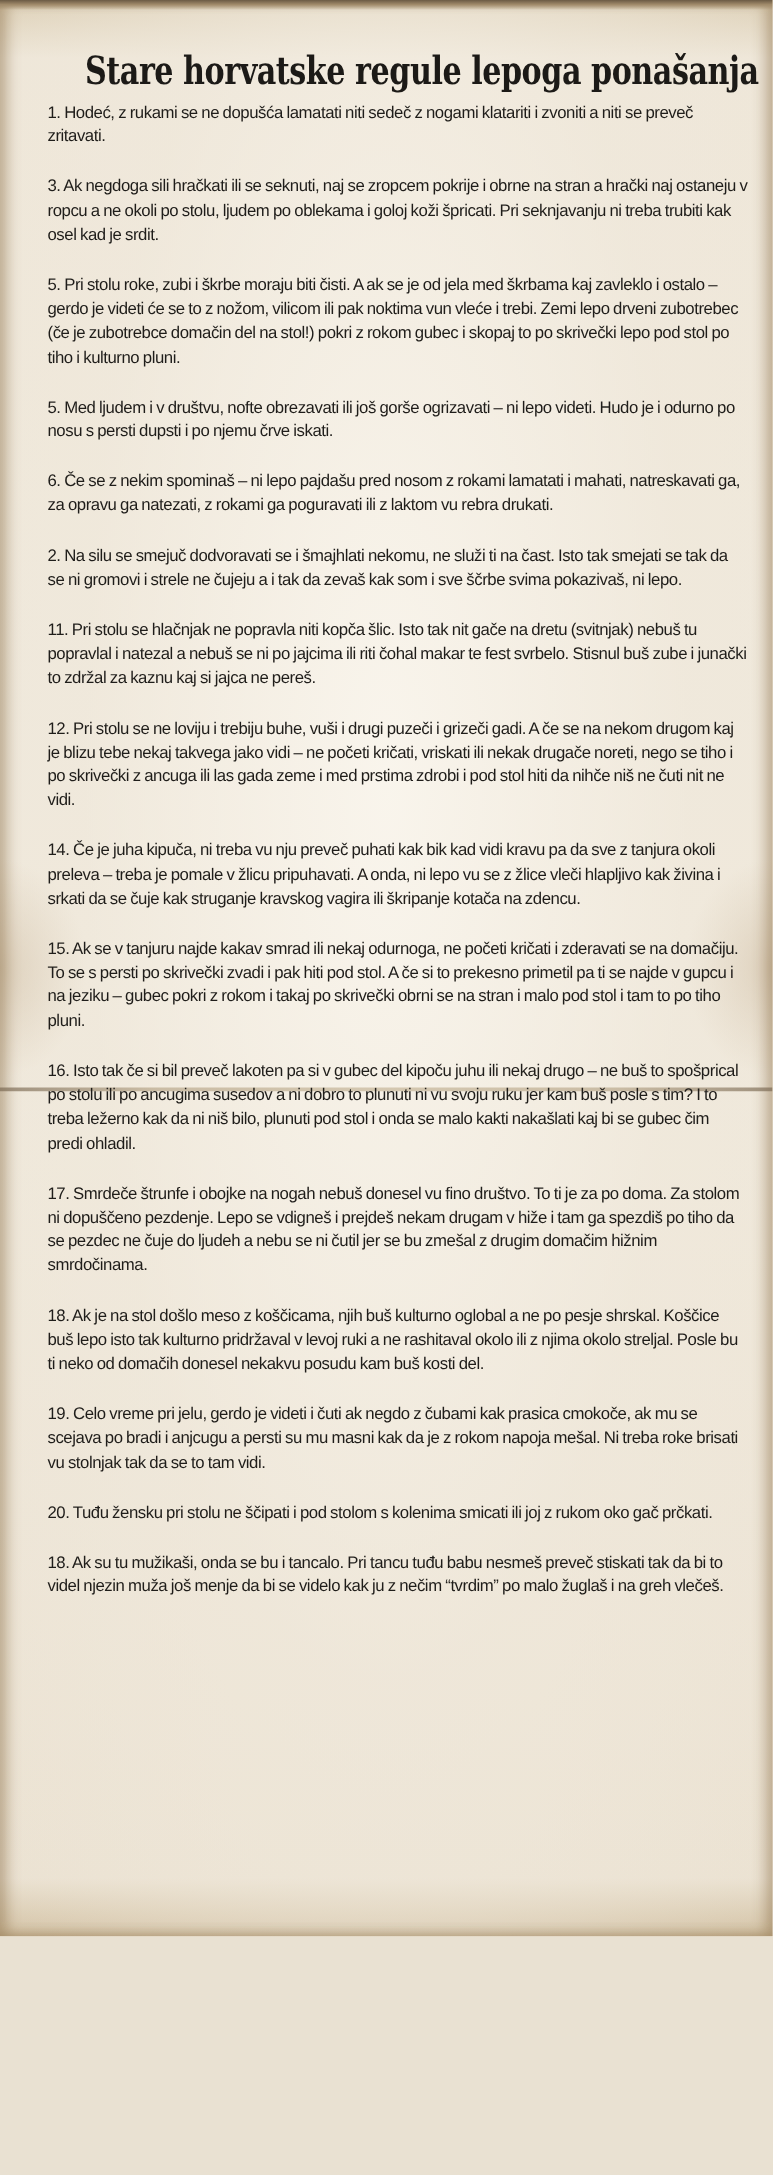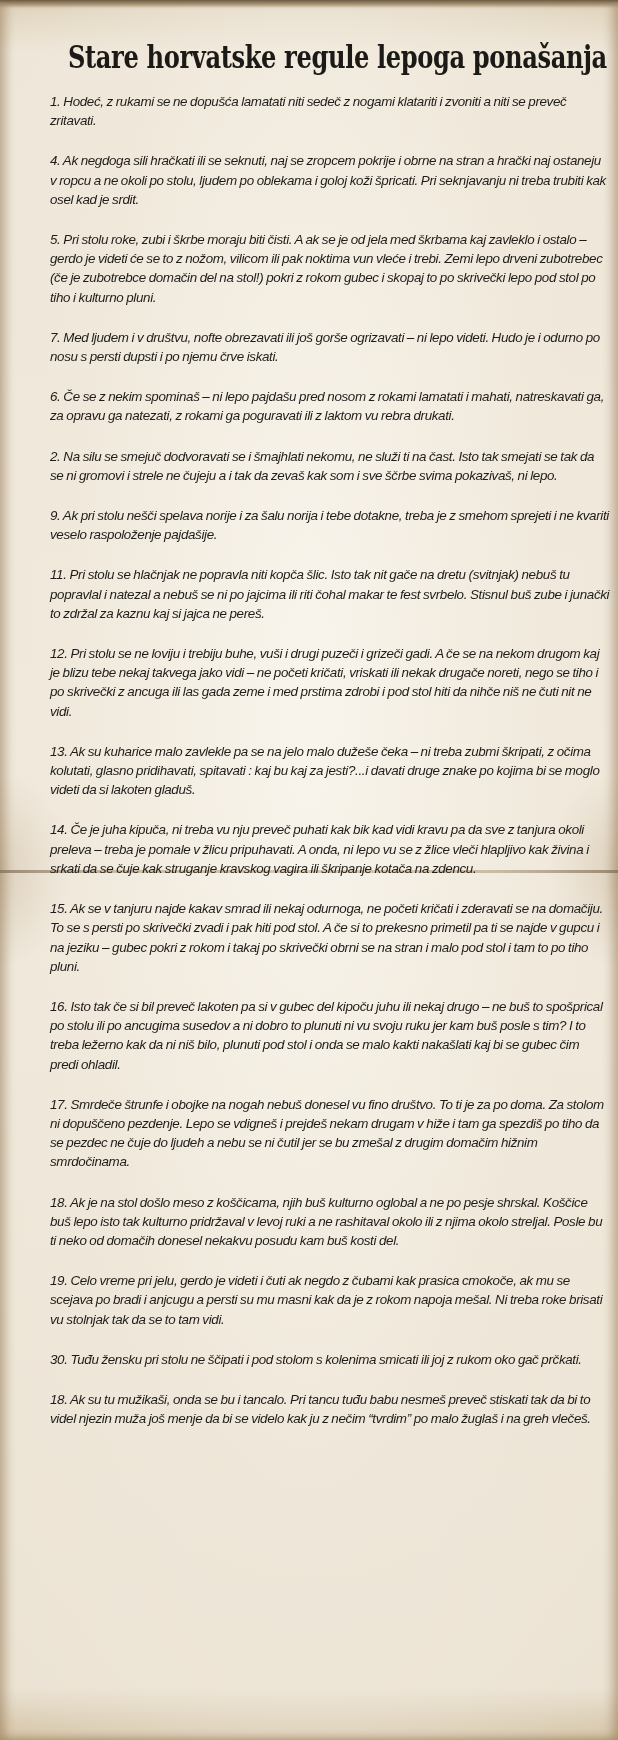--- a/index.html
+++ b/index.html
@@ -5,21 +5,21 @@
     html, body { margin: 0; padding: 0; }
     body {
       width: 618px;
       height: 1740px;
       overflow: hidden;
       background: #e9e1d2;
     }
     .paper {
       position: relative;
       width: 618px;
-      height: 1740px;
+      height: 1549px;
       box-sizing: border-box;
       background:
         radial-gradient(ellipse at 50% 40%, rgba(250,246,238,0.9) 0%, rgba(240,233,220,0.6) 55%, rgba(200,180,150,0.0) 100%),
         radial-gradient(ellipse at 0% 50%, rgba(170,140,100,0.45) 0%, rgba(170,140,100,0) 8%),
         radial-gradient(ellipse at 100% 50%, rgba(170,140,100,0.45) 0%, rgba(170,140,100,0) 8%),
         linear-gradient(180deg, #d8c9ad 0%, #eee6d8 3%, #f0e9dc 50%, #ebe2d2 97%, #d3c2a4 100%);
       box-shadow: inset 6px 0 10px rgba(140,110,70,0.45), inset -6px 0 10px rgba(140,110,70,0.45);
     }
     .top-edge {
       position: absolute; left: 0; top: 0; width: 618px; height: 8px;
@@ -39,21 +39,21 @@
       font-size: 31px;
       letter-spacing: -0.5px;
       color: #1c1a17;
       transform: scaleX(0.78);
       transform-origin: 50% 0;
       white-space: nowrap;
     }
     .rules {
       position: absolute;
       left: 34px; top: 76px; width: 560px;
-      margin: 16px; padding: 0; list-style: none; font-style: italic;
+      margin: 4px; padding: 0; list-style: none;
     }
     .rule {
       font-family: "Liberation Sans", sans-serif;
       font-size: 13.4px;
       line-height: 19.2px;
       color: #1f1d1a;
       letter-spacing: -0.35px;
       word-spacing: -0.5px;
       margin: 0 0 21px 0;
     }
@@ -62,31 +62,29 @@
 <body>
 
 <div class="paper">
   <div class="top-edge"></div>
   <div class="tear-line"></div>
 
   <h1 class="title">Stare horvatske regule lepoga ponašanja</h1>
 
   <ul class="rules">
     <li class="rule">1. Hodeć, z rukami se ne dopušća lamatati niti sedeč z nogami klatariti i zvoniti a niti se preveč zritavati.</li>
-    <li class="rule">4. Ak negdoga sili hračkati ili se seknuti, naj se zropcem pokrije i obrne na stran a hrački naj ostaneju v ropcu a ne okoli po stolu, ljudem po oblekama i goloj koži špricati. Pri seknjavanju ni treba trubiti kak osel kad je srdit.</li>
+    <li class="rule">3. Ak negdoga sili hračkati ili se seknuti, naj se zropcem pokrije i obrne na stran a hrački naj ostaneju v ropcu a ne okoli po stolu, ljudem po oblekama i goloj koži špricati. Pri seknjavanju ni treba trubiti kak osel kad je srdit.</li>
     <li class="rule">5. Pri stolu roke, zubi i škrbe moraju biti čisti. A ak se je od jela med škrbama kaj zavleklo i ostalo – gerdo je videti će se to z nožom, vilicom ili pak noktima vun vleće i trebi. Zemi lepo drveni zubotrebec (če je zubotrebce domačin del na stol!) pokri z rokom gubec i skopaj to po skrivečki lepo pod stol po tiho i kulturno pluni.</li>
-    <li class="rule">7. Med ljudem i v društvu, nofte obrezavati ili još gorše ogrizavati – ni lepo videti. Hudo je i odurno po nosu s persti dupsti i po njemu črve iskati.</li>
+    <li class="rule">5. Med ljudem i v društvu, nofte obrezavati ili još gorše ogrizavati – ni lepo videti. Hudo je i odurno po nosu s persti dupsti i po njemu črve iskati.</li>
     <li class="rule">6. Če se z nekim spominaš – ni lepo pajdašu pred nosom z rokami lamatati i mahati, natreskavati ga, za opravu ga natezati, z rokami ga poguravati ili z laktom vu rebra drukati.</li>
     <li class="rule">2. Na silu se smejuč dodvoravati se i šmajhlati nekomu, ne služi ti na čast. Isto tak smejati se tak da se ni gromovi i strele ne čujeju a i tak da zevaš kak som i sve ščrbe svima pokazivaš, ni lepo.</li>
-    <li class="rule">9. Ak pri stolu nešči spelava norije i za šalu norija i tebe dotakne, treba je z smehom sprejeti i ne kvariti veselo raspoloženje pajdašije.</li>
     <li class="rule">11. Pri stolu se hlačnjak ne popravla niti kopča šlic. Isto tak nit gače na dretu (svitnjak) nebuš tu popravlal i natezal a nebuš se ni po jajcima ili riti čohal makar te fest svrbelo. Stisnul buš zube i junački to zdržal za kaznu kaj si jajca ne pereš.</li>
     <li class="rule">12. Pri stolu se ne loviju i trebiju buhe, vuši i drugi puzeči i grizeči gadi. A če se na nekom drugom kaj je blizu tebe nekaj takvega jako vidi – ne početi kričati, vriskati ili nekak drugače noreti, nego se tiho i po skrivečki z ancuga ili las gada zeme i med prstima zdrobi i pod stol hiti da nihče niš ne čuti nit ne vidi.</li>
-    <li class="rule">13. Ak su kuharice malo zavlekle pa se na jelo malo dužeše čeka – ni treba zubmi škripati, z očima kolutati, glasno pridihavati, spitavati : kaj bu kaj za jesti?...i davati druge znake po kojima bi se moglo videti da si lakoten gladuš.</li>
     <li class="rule">14. Če je juha kipuča, ni treba vu nju preveč puhati kak bik kad vidi kravu pa da sve z tanjura okoli preleva – treba je pomale v žlicu pripuhavati. A onda, ni lepo vu se z žlice vleči hlapljivo kak živina i srkati da se čuje kak struganje kravskog vagira ili škripanje kotača na zdencu.</li>
     <li class="rule">15. Ak se v tanjuru najde kakav smrad ili nekaj odurnoga, ne početi kričati i zderavati se na domačiju. To se s persti po skrivečki zvadi i pak hiti pod stol. A če si to prekesno primetil pa ti se najde v gupcu i na jeziku – gubec pokri z rokom i takaj po skrivečki obrni se na stran i malo pod stol i tam to po tiho pluni.</li>
     <li class="rule">16. Isto tak če si bil preveč lakoten pa si v gubec del kipoču juhu ili nekaj drugo – ne buš to spošprical po stolu ili po ancugima susedov a ni dobro to plunuti ni vu svoju ruku jer kam buš posle s tim? I to treba ležerno kak da ni niš bilo, plunuti pod stol i onda se malo kakti nakašlati kaj bi se gubec čim predi ohladil.</li>
     <li class="rule">17. Smrdeče štrunfe i obojke na nogah nebuš donesel vu fino društvo. To ti je za po doma. Za stolom ni dopuščeno pezdenje. Lepo se vdigneš i prejdeš nekam drugam v hiže i tam ga spezdiš po tiho da se pezdec ne čuje do ljudeh a nebu se ni čutil jer se bu zmešal z drugim domačim hižnim smrdočinama.</li>
     <li class="rule">18. Ak je na stol došlo meso z koščicama, njih buš kulturno oglobal a ne po pesje shrskal. Koščice buš lepo isto tak kulturno pridržaval v levoj ruki a ne rashitaval okolo ili z njima okolo streljal. Posle bu ti neko od domačih donesel nekakvu posudu kam buš kosti del.</li>
     <li class="rule">19. Celo vreme pri jelu, gerdo je videti i čuti ak negdo z čubami kak prasica cmokoče, ak mu se scejava po bradi i anjcugu a persti su mu masni kak da je z rokom napoja mešal. Ni treba roke brisati vu stolnjak tak da se to tam vidi.</li>
-    <li class="rule">30. Tuđu žensku pri stolu ne ščipati i pod stolom s kolenima smicati ili joj z rukom oko gač prčkati.</li>
+    <li class="rule">20. Tuđu žensku pri stolu ne ščipati i pod stolom s kolenima smicati ili joj z rukom oko gač prčkati.</li>
     <li class="rule">18. Ak su tu mužikaši, onda se bu i tancalo. Pri tancu tuđu babu nesmeš preveč stiskati tak da bi to videl njezin muža još menje da bi se videlo kak ju z nečim “tvrdim” po malo žuglaš i na greh vlečeš.</li>
   </ul>
 </div>
 
 </body></html>

